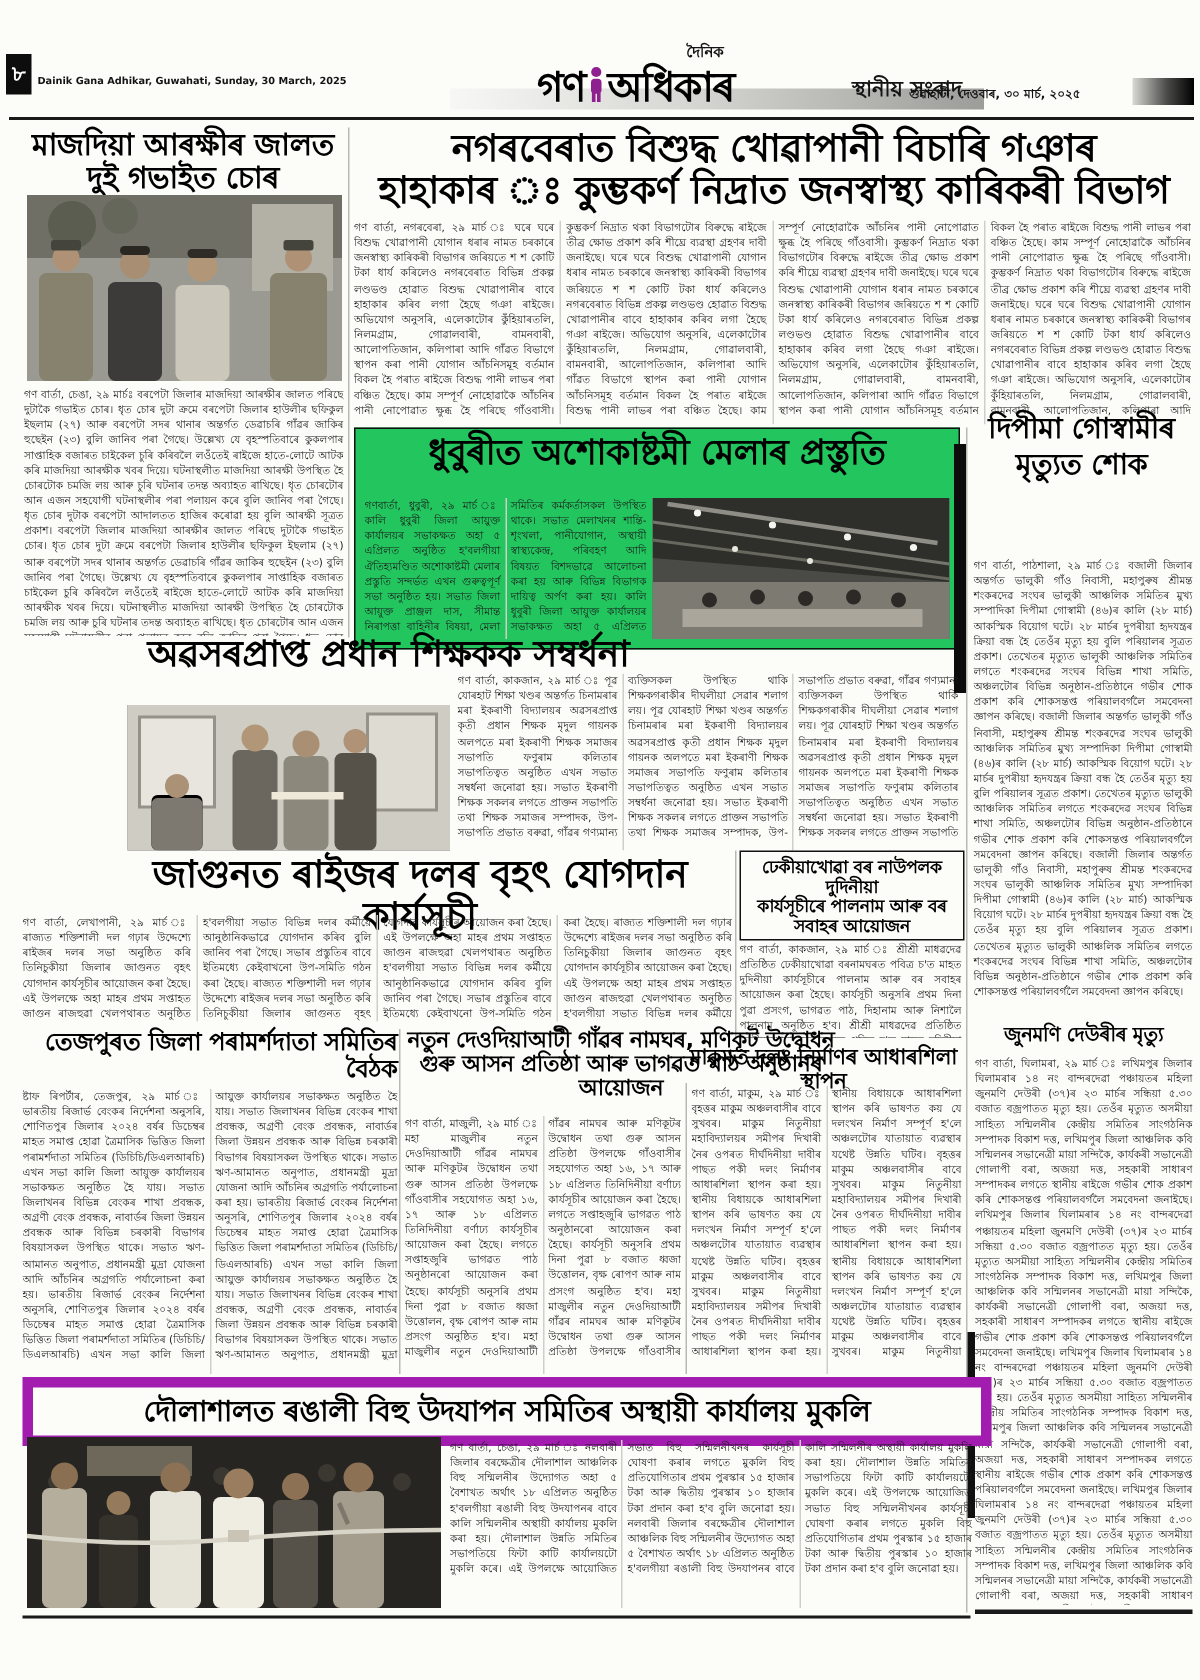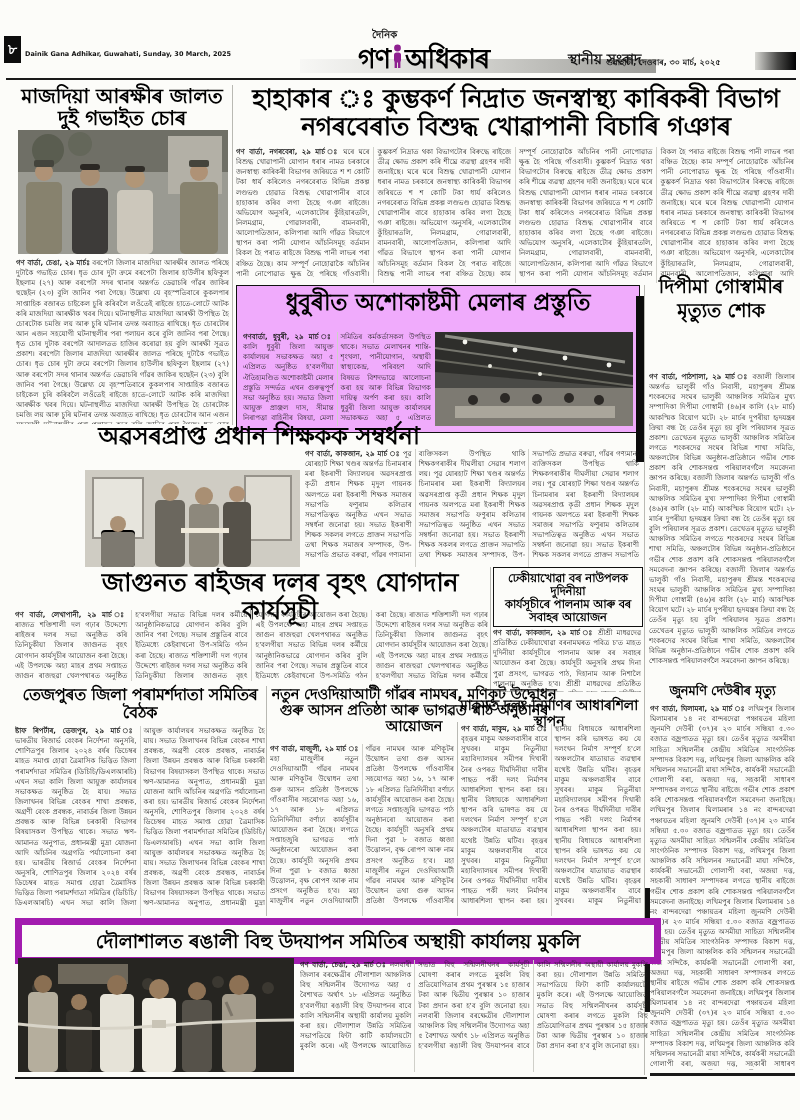--- a/index.html
+++ b/index.html
@@ -1,21 +1,21 @@
 <!DOCTYPE html>
 <html><head>
 <meta charset="utf-8">
 <style>
   html,body{margin:0;padding:0;background:#e8e8e6;}
   #page{position:relative;width:800px;height:1120px;background:#fcfcf9;margin:0 auto;
         font-family:"DejaVu Sans","Liberation Sans",sans-serif;color:#141414;overflow:hidden;}
   .abs{position:absolute;}
   .hl{font-weight:bold;color:#000;text-align:center;line-height:1.12;letter-spacing:-0.2px;}
   .body-text{font-size:7px;line-height:1.45;text-align:justify;color:#1c1c1c;overflow:hidden;}
-  .body-text b{font-weight:bold;}
+  .body-text b{font-weight:normal;}
   .cols2{column-count:2;column-gap:7px;column-rule:1px solid #cfcfc9;}
   .cols3{column-count:3;column-gap:7px;column-rule:1px solid #cfcfc9;}
   .cols4{column-count:4;column-gap:8px;column-rule:1px solid #cfcfc9;}
   .rule-h{background:#1a1a1a;}
   .rule-v{background:#b9b9b3;}
   .photo{background:#777;overflow:hidden;}
   .photo svg{display:block;}
   .boxed{border:1px solid #111;}
   .boxed2{border:7px solid #a21caf;}
   .masthead-small{font-size:6.5px;font-weight:bold;white-space:nowrap;}
@@ -32,21 +32,21 @@
 <div id="page">
 
   <div class="abs pageno" style="left:4px;top:36px;width:17px;height:27px;">
     <span>৮</span>
   </div>
   <div class="abs masthead-small" style="left:25px;top:50px;">Dainik Gana Adhikar, Guwahati, Sunday, 30 March, 2025</div>
 
   <div class="abs strip" style="left:300px;top:59px;width:356px;height:14px;"></div>
 
   <div class="abs" style="left:318px;top:27px;width:250px;">
-    <div class="logo-small" style="margin-left:54px;">দৈনিক</div>
+    <div class="logo-small" style="margin-left:54px;text-align:center;">দৈনিক</div>
     <div style="display:flex;align-items:flex-end;margin-left:40px;">
       <span class="logo-big">গণ</span>
       <span style="margin:0 2px;">
         <svg width="11" height="24" viewBox="0 0 11 24">
           <circle cx="5.5" cy="4" r="3.4" fill="#8e2090"></circle>
           <rect x="2" y="8.5" width="7" height="10" rx="2.5" fill="#8e2090"></rect>
           <rect x="2.6" y="18" width="2.4" height="6" fill="#8e2090"></rect>
           <rect x="6" y="18" width="2.4" height="6" fill="#8e2090"></rect>
         </svg>
       </span>
@@ -83,29 +83,29 @@
         <rect x="171" y="30" width="20" height="7" rx="2" fill="#44443c"></rect>
     </svg>
   </div>
   <div class="abs body-text" style="left:16px;top:258px;width:213px;height:166px;">
     <b>গণ বাৰ্তা, চেঙা, ২৯ মাৰ্চঃ</b>
     <span>বৰপেটা জিলাৰ মাজদিয়া আৰক্ষীৰ জালত পৰিছে দুটাকৈ গভাইত চোৰ। ধৃত চোৰ দুটা ক্ৰমে বৰপেটা জিলাৰ হাউলীৰ ছফিকুল ইছলাম (২৭) আৰু বৰপেটা সদৰ থানাৰ অন্তৰ্গত ডেৱাচৰি গাঁৱৰ জাকিৰ হুছেইন (২৩) বুলি জানিব পৰা গৈছে। উল্লেখ্য যে বৃহস্পতিবাৰে কুকলপাৰ সাপ্তাহিক বজাৰত চাইকেল চুৰি কৰিবলৈ লওঁতেই ৰাইজে হাতে-লোটে আটক কৰি মাজদিয়া আৰক্ষীক খবৰ দিয়ে। ঘটনাস্থলীত মাজদিয়া আৰক্ষী উপস্থিত হৈ চোৰটোক চমজি লয় আৰু চুৰি ঘটনাৰ তদন্ত অব্যাহত ৰাখিছে। ধৃত চোৰটোৰ আন এজন সহযোগী ঘটনাস্থলীৰ পৰা পলায়ন কৰে বুলি জানিব পৰা গৈছে। ধৃত চোৰ দুটাক বৰপেটা আদালতত হাজিৰ কৰোৱা হয় বুলি আৰক্ষী সূত্ৰত প্ৰকাশ। বৰপেটা জিলাৰ মাজদিয়া আৰক্ষীৰ জালত পৰিছে দুটাকৈ গভাইত চোৰ। ধৃত চোৰ দুটা ক্ৰমে বৰপেটা জিলাৰ হাউলীৰ ছফিকুল ইছলাম (২৭) আৰু বৰপেটা সদৰ থানাৰ অন্তৰ্গত ডেৱাচৰি গাঁৱৰ জাকিৰ হুছেইন (২৩) বুলি জানিব পৰা গৈছে। উল্লেখ্য যে বৃহস্পতিবাৰে কুকলপাৰ সাপ্তাহিক বজাৰত চাইকেল চুৰি কৰিবলৈ লওঁতেই ৰাইজে হাতে-লোটে আটক কৰি মাজদিয়া আৰক্ষীক খবৰ দিয়ে। ঘটনাস্থলীত মাজদিয়া আৰক্ষী উপস্থিত হৈ চোৰটোক চমজি লয় আৰু চুৰি ঘটনাৰ তদন্ত অব্যাহত ৰাখিছে। ধৃত চোৰটোৰ আন এজন সহযোগী ঘটনাস্থলীৰ পৰা পলায়ন কৰে বুলি জানিব পৰা গৈছে। ধৃত চোৰ দুটাক বৰপেটা আদালতত হাজিৰ কৰোৱা হয় বুলি আৰক্ষী সূত্ৰত প্ৰকাশ। বৰপেটা জিলাৰ মাজদিয়া আৰক্ষীৰ জালত পৰিছে দুটাকৈ গভাইত চোৰ। ধৃত চোৰ দুটা ক্ৰমে বৰপেটা জিলাৰ হাউলীৰ ছফিকুল ইছলাম (২৭) আৰু বৰপেটা সদৰ থানাৰ অন্তৰ্গত ডেৱাচৰি গাঁৱৰ জাকিৰ হুছেইন (২৩) বুলি জানিব পৰা গৈছে। উল্লেখ্য যে বৃহস্পতিবাৰে কুকলপাৰ সাপ্তাহিক বজাৰত চাইকেল চুৰি কৰিবলৈ লওঁতেই ৰাইজে হাতে-লোটে আটক কৰি মাজদিয়া আৰক্ষীক খবৰ দিয়ে। ঘটনাস্থলীত মাজদিয়া আৰক্ষী উপস্থিত হৈ চোৰটোক চমজি লয় আৰু চুৰি ঘটনাৰ তদন্ত অব্যাহত ৰাখিছে। ধৃত চোৰটোৰ আন এজন সহযোগী ঘটনাস্থলীৰ পৰা পলায়ন কৰে বুলি জানিব পৰা গৈছে। ধৃত চোৰ দুটাক বৰপেটা আদালতত হাজিৰ কৰোৱা হয় বুলি আৰক্ষী সূত্ৰত প্ৰকাশ।</span>
   </div>
   <div class="abs rule-v" style="left:232px;top:85px;width:1px;height:340px;"></div>
 
   <div class="abs hl" style="left:236px;top:85px;width:560px;font-size:25px;">
+    <div>নগৰবেৰাত বিশুদ্ধ খোৱাপানী বিচাৰি গঞাৰ</div>
     <div>হাহাকাৰ ঃ কুম্ভকৰ্ণ নিদ্ৰাত জনস্বাস্থ্য কাৰিকৰী বিভাগ</div>
-    <div>নগৰবেৰাত বিশুদ্ধ খোৱাপানী বিচাৰি গঞাৰ</div>
   </div>
   <div class="abs body-text cols4" style="left:236px;top:147px;width:558px;height:136px;">
     <b>গণ বাৰ্তা, নগৰবেৰা, ২৯ মাৰ্চ ঃ</b>
     <span>ঘৰে ঘৰে বিশুদ্ধ খোৱাপানী যোগান ধৰাৰ নামত চৰকাৰে জনস্বাস্থ্য কাৰিকৰী বিভাগৰ জৰিয়তে শ শ কোটি টকা ধাৰ্য কৰিলেও নগৰবেৰাত বিভিন্ন প্ৰকল্প লণ্ডভণ্ড হোৱাত বিশুদ্ধ খোৱাপানীৰ বাবে হাহাকাৰ কৰিব লগা হৈছে গঞা ৰাইজে। অভিযোগ অনুসৰি, এলেকাটোৰ কুঁহিয়াৰতলি, নিলমগ্ৰাম, গোৱালবাৰী, বামনবাৰী, আলোপতিজান, কলিপাৰা আদি গাঁৱত বিভাগে স্থাপন কৰা পানী যোগান আঁচনিসমূহ বৰ্তমান বিকল হৈ পৰাত ৰাইজে বিশুদ্ধ পানী লাভৰ পৰা বঞ্চিত হৈছে। কাম সম্পূৰ্ণ নোহোৱাকৈ আঁচনিৰ পানী নোপোৱাত ক্ষুব্ধ হৈ পৰিছে গাঁওবাসী। কুম্ভকৰ্ণ নিদ্ৰাত থকা বিভাগটোৰ বিৰুদ্ধে ৰাইজে তীব্ৰ ক্ষোভ প্ৰকাশ কৰি শীঘ্ৰে ব্যৱস্থা গ্ৰহণৰ দাবী জনাইছে। ঘৰে ঘৰে বিশুদ্ধ খোৱাপানী যোগান ধৰাৰ নামত চৰকাৰে জনস্বাস্থ্য কাৰিকৰী বিভাগৰ জৰিয়তে শ শ কোটি টকা ধাৰ্য কৰিলেও নগৰবেৰাত বিভিন্ন প্ৰকল্প লণ্ডভণ্ড হোৱাত বিশুদ্ধ খোৱাপানীৰ বাবে হাহাকাৰ কৰিব লগা হৈছে গঞা ৰাইজে। অভিযোগ অনুসৰি, এলেকাটোৰ কুঁহিয়াৰতলি, নিলমগ্ৰাম, গোৱালবাৰী, বামনবাৰী, আলোপতিজান, কলিপাৰা আদি গাঁৱত বিভাগে স্থাপন কৰা পানী যোগান আঁচনিসমূহ বৰ্তমান বিকল হৈ পৰাত ৰাইজে বিশুদ্ধ পানী লাভৰ পৰা বঞ্চিত হৈছে। কাম সম্পূৰ্ণ নোহোৱাকৈ আঁচনিৰ পানী নোপোৱাত ক্ষুব্ধ হৈ পৰিছে গাঁওবাসী। কুম্ভকৰ্ণ নিদ্ৰাত থকা বিভাগটোৰ বিৰুদ্ধে ৰাইজে তীব্ৰ ক্ষোভ প্ৰকাশ কৰি শীঘ্ৰে ব্যৱস্থা গ্ৰহণৰ দাবী জনাইছে। ঘৰে ঘৰে বিশুদ্ধ খোৱাপানী যোগান ধৰাৰ নামত চৰকাৰে জনস্বাস্থ্য কাৰিকৰী বিভাগৰ জৰিয়তে শ শ কোটি টকা ধাৰ্য কৰিলেও নগৰবেৰাত বিভিন্ন প্ৰকল্প লণ্ডভণ্ড হোৱাত বিশুদ্ধ খোৱাপানীৰ বাবে হাহাকাৰ কৰিব লগা হৈছে গঞা ৰাইজে। অভিযোগ অনুসৰি, এলেকাটোৰ কুঁহিয়াৰতলি, নিলমগ্ৰাম, গোৱালবাৰী, বামনবাৰী, আলোপতিজান, কলিপাৰা আদি গাঁৱত বিভাগে স্থাপন কৰা পানী যোগান আঁচনিসমূহ বৰ্তমান বিকল হৈ পৰাত ৰাইজে বিশুদ্ধ পানী লাভৰ পৰা বঞ্চিত হৈছে। কাম সম্পূৰ্ণ নোহোৱাকৈ আঁচনিৰ পানী নোপোৱাত ক্ষুব্ধ হৈ পৰিছে গাঁওবাসী। কুম্ভকৰ্ণ নিদ্ৰাত থকা বিভাগটোৰ বিৰুদ্ধে ৰাইজে তীব্ৰ ক্ষোভ প্ৰকাশ কৰি শীঘ্ৰে ব্যৱস্থা গ্ৰহণৰ দাবী জনাইছে। ঘৰে ঘৰে বিশুদ্ধ খোৱাপানী যোগান ধৰাৰ নামত চৰকাৰে জনস্বাস্থ্য কাৰিকৰী বিভাগৰ জৰিয়তে শ শ কোটি টকা ধাৰ্য কৰিলেও নগৰবেৰাত বিভিন্ন প্ৰকল্প লণ্ডভণ্ড হোৱাত বিশুদ্ধ খোৱাপানীৰ বাবে হাহাকাৰ কৰিব লগা হৈছে গঞা ৰাইজে। অভিযোগ অনুসৰি, এলেকাটোৰ কুঁহিয়াৰতলি, নিলমগ্ৰাম, গোৱালবাৰী, বামনবাৰী, আলোপতিজান, কলিপাৰা আদি গাঁৱত বিভাগে স্থাপন কৰা পানী যোগান আঁচনিসমূহ বৰ্তমান বিকল হৈ পৰাত ৰাইজে বিশুদ্ধ পানী লাভৰ পৰা বঞ্চিত হৈছে। কাম সম্পূৰ্ণ নোহোৱাকৈ আঁচনিৰ পানী নোপোৱাত ক্ষুব্ধ হৈ পৰিছে গাঁওবাসী। কুম্ভকৰ্ণ নিদ্ৰাত থকা বিভাগটোৰ বিৰুদ্ধে ৰাইজে তীব্ৰ ক্ষোভ প্ৰকাশ কৰি শীঘ্ৰে ব্যৱস্থা গ্ৰহণৰ দাবী জনাইছে।</span>
   </div>
 
-  <div class="abs boxed" style="left:236px;top:285px;width:402px;height:146px;background:#f0abfc;">
+  <div class="abs boxed" style="left:236px;top:285px;width:402px;height:146px;background:#22c55e;">
     <div class="hl" style="margin-top:4px;font-size:23px;">ধুবুৰীত অশোকাষ্টমী মেলাৰ প্ৰস্তুতি</div>
     <div style="position:absolute;left:6px;top:46px;width:188px;height:94px;" class="body-text cols2">
       <b>গণবাৰ্তা, ধুবুৰী, ২৯ মাৰ্চ ঃ</b>
       <span>কালি ধুবুৰী জিলা আয়ুক্ত কাৰ্যালয়ৰ সভাকক্ষত অহা ৫ এপ্ৰিলত অনুষ্ঠিত হ'বলগীয়া ঐতিহ্যমণ্ডিত অশোকাষ্টমী মেলাৰ প্ৰস্তুতি সন্দৰ্ভত এখন গুৰুত্বপূৰ্ণ সভা অনুষ্ঠিত হয়। সভাত জিলা আয়ুক্ত প্ৰাঞ্জল দাস, সীমান্ত নিৰাপত্তা বাহিনীৰ বিষয়া, মেলা সমিতিৰ কৰ্মকৰ্তাসকল উপস্থিত থাকে। সভাত মেলাখনৰ শান্তি-শৃংখলা, পানীযোগান, অস্থায়ী স্বাস্থ্যকেন্দ্ৰ, পৰিবহণ আদি বিষয়ত বিশদভাৱে আলোচনা কৰা হয় আৰু বিভিন্ন বিভাগক দায়িত্ব অৰ্পণ কৰা হয়। কালি ধুবুৰী জিলা আয়ুক্ত কাৰ্যালয়ৰ সভাকক্ষত অহা ৫ এপ্ৰিলত অনুষ্ঠিত হ'বলগীয়া ঐতিহ্যমণ্ডিত অশোকাষ্টমী মেলাৰ প্ৰস্তুতি সন্দৰ্ভত এখন গুৰুত্বপূৰ্ণ সভা অনুষ্ঠিত হয়। সভাত জিলা আয়ুক্ত প্ৰাঞ্জল দাস, সীমান্ত নিৰাপত্তা বাহিনীৰ বিষয়া, মেলা সমিতিৰ কৰ্মকৰ্তাসকল উপস্থিত থাকে। সভাত মেলাখনৰ শান্তি-শৃংখলা, পানীযোগান, অস্থায়ী স্বাস্থ্যকেন্দ্ৰ, পৰিবহণ আদি বিষয়ত বিশদভাৱে আলোচনা কৰা হয় আৰু বিভিন্ন বিভাগক দায়িত্ব অৰ্পণ কৰা হয়।</span>
     </div>
     <div class="photo" style="position:absolute;left:198px;top:46px;width:198px;height:94px;">
       <svg width="198" height="94" viewBox="0 0 198 94">
         <rect width="198" height="94" fill="#4a4a46"></rect>
         <polygon points="0,0 198,0 198,56 0,40" fill="#2e2e2b"></polygon>
         <line x1="10" y1="4" x2="190" y2="30" stroke="#8e8e86" stroke-width="3"></line>
@@ -170,21 +170,21 @@
 
   <div class="abs boxed hl" style="left:493px;top:567px;width:148px;height:54px;font-size:11.5px;padding-top:4px;">
     <div>ঢেকীয়াখোৱা বৰ নাউপলক দুদিনীয়া</div>
     <div>কাৰ্যসূচীৰে পালনাম আৰু বৰ সবাহৰ আয়োজন</div>
   </div>
   <div class="abs body-text" style="left:493px;top:628px;width:148px;height:64px;">
     <b>গণ বাৰ্তা, কাকজান, ২৯ মাৰ্চ ঃ</b>
     <span>শ্ৰীশ্ৰী মাধৱদেৱ প্ৰতিষ্ঠিত ঢেকীয়াখোৱা বৰনামঘৰত পবিত্ৰ চ'ত মাহত দুদিনীয়া কাৰ্যসূচীৰে পালনাম আৰু বৰ সবাহৰ আয়োজন কৰা হৈছে। কাৰ্যসূচী অনুসৰি প্ৰথম দিনা পুৱা প্ৰসংগ, ভাগৱত পাঠ, দিহানাম আৰু নিশালৈ পালনাম অনুষ্ঠিত হ'ব। শ্ৰীশ্ৰী মাধৱদেৱ প্ৰতিষ্ঠিত ঢেকীয়াখোৱা বৰনামঘৰত পবিত্ৰ চ'ত মাহত দুদিনীয়া কাৰ্যসূচীৰে পালনাম আৰু বৰ সবাহৰ আয়োজন কৰা হৈছে। কাৰ্যসূচী অনুসৰি প্ৰথম দিনা পুৱা প্ৰসংগ, ভাগৱত পাঠ, দিহানাম আৰু নিশালৈ পালনাম অনুষ্ঠিত হ'ব।</span>
   </div>
 
-  <div class="abs hl" style="left:15px;top:686px;width:250px;font-size:16px;">তেজপুৰত জিলা পৰামৰ্শদাতা সমিতিৰ বৈঠক</div>
+  <div class="abs hl" style="left:15px;top:686px;width:250px;font-size:16px;text-align:right;">তেজপুৰত জিলা পৰামৰ্শদাতা সমিতিৰ বৈঠক</div>
   <div class="abs body-text cols2" style="left:15px;top:726px;width:250px;height:190px;">
     <b>ষ্টাফ ৰিপৰ্টাৰ, তেজপুৰ, ২৯ মাৰ্চ ঃ</b>
     <span>ভাৰতীয় ৰিজাৰ্ভ বেংকৰ নিৰ্দেশনা অনুসৰি, শোণিতপুৰ জিলাৰ ২০২৪ বৰ্ষৰ ডিচেম্বৰ মাহত সমাপ্ত হোৱা ত্ৰৈমাসিক ভিত্তিত জিলা পৰামৰ্শদাতা সমিতিৰ (ডিচিচি/ডিএলআৰচি) এখন সভা কালি জিলা আয়ুক্ত কাৰ্যালয়ৰ সভাকক্ষত অনুষ্ঠিত হৈ যায়। সভাত জিলাখনৰ বিভিন্ন বেংকৰ শাখা প্ৰবন্ধক, অগ্ৰণী বেংক প্ৰবন্ধক, নাবাৰ্ডৰ জিলা উন্নয়ন প্ৰবন্ধক আৰু বিভিন্ন চৰকাৰী বিভাগৰ বিষয়াসকল উপস্থিত থাকে। সভাত ঋণ-আমানত অনুপাত, প্ৰধানমন্ত্ৰী মুদ্ৰা যোজনা আদি আঁচনিৰ অগ্ৰগতি পৰ্যালোচনা কৰা হয়। ভাৰতীয় ৰিজাৰ্ভ বেংকৰ নিৰ্দেশনা অনুসৰি, শোণিতপুৰ জিলাৰ ২০২৪ বৰ্ষৰ ডিচেম্বৰ মাহত সমাপ্ত হোৱা ত্ৰৈমাসিক ভিত্তিত জিলা পৰামৰ্শদাতা সমিতিৰ (ডিচিচি/ডিএলআৰচি) এখন সভা কালি জিলা আয়ুক্ত কাৰ্যালয়ৰ সভাকক্ষত অনুষ্ঠিত হৈ যায়। সভাত জিলাখনৰ বিভিন্ন বেংকৰ শাখা প্ৰবন্ধক, অগ্ৰণী বেংক প্ৰবন্ধক, নাবাৰ্ডৰ জিলা উন্নয়ন প্ৰবন্ধক আৰু বিভিন্ন চৰকাৰী বিভাগৰ বিষয়াসকল উপস্থিত থাকে। সভাত ঋণ-আমানত অনুপাত, প্ৰধানমন্ত্ৰী মুদ্ৰা যোজনা আদি আঁচনিৰ অগ্ৰগতি পৰ্যালোচনা কৰা হয়। ভাৰতীয় ৰিজাৰ্ভ বেংকৰ নিৰ্দেশনা অনুসৰি, শোণিতপুৰ জিলাৰ ২০২৪ বৰ্ষৰ ডিচেম্বৰ মাহত সমাপ্ত হোৱা ত্ৰৈমাসিক ভিত্তিত জিলা পৰামৰ্শদাতা সমিতিৰ (ডিচিচি/ডিএলআৰচি) এখন সভা কালি জিলা আয়ুক্ত কাৰ্যালয়ৰ সভাকক্ষত অনুষ্ঠিত হৈ যায়। সভাত জিলাখনৰ বিভিন্ন বেংকৰ শাখা প্ৰবন্ধক, অগ্ৰণী বেংক প্ৰবন্ধক, নাবাৰ্ডৰ জিলা উন্নয়ন প্ৰবন্ধক আৰু বিভিন্ন চৰকাৰী বিভাগৰ বিষয়াসকল উপস্থিত থাকে। সভাত ঋণ-আমানত অনুপাত, প্ৰধানমন্ত্ৰী মুদ্ৰা যোজনা আদি আঁচনিৰ অগ্ৰগতি পৰ্যালোচনা কৰা হয়।</span>
   </div>
   <div class="abs rule-v" style="left:266px;top:686px;width:1px;height:230px;"></div>
 
   <div class="abs hl" style="left:270px;top:686px;width:288px;font-size:14.5px;">
     <div>নতুন দেওদিয়াআটী গাঁৱৰ নামঘৰ, মণিকূট উদ্বোধন</div>
     <div>গুৰু আসন প্ৰতিষ্ঠা আৰু ভাগৱত পাঠ অনুষ্ঠানৰ আয়োজন</div>
   </div>

